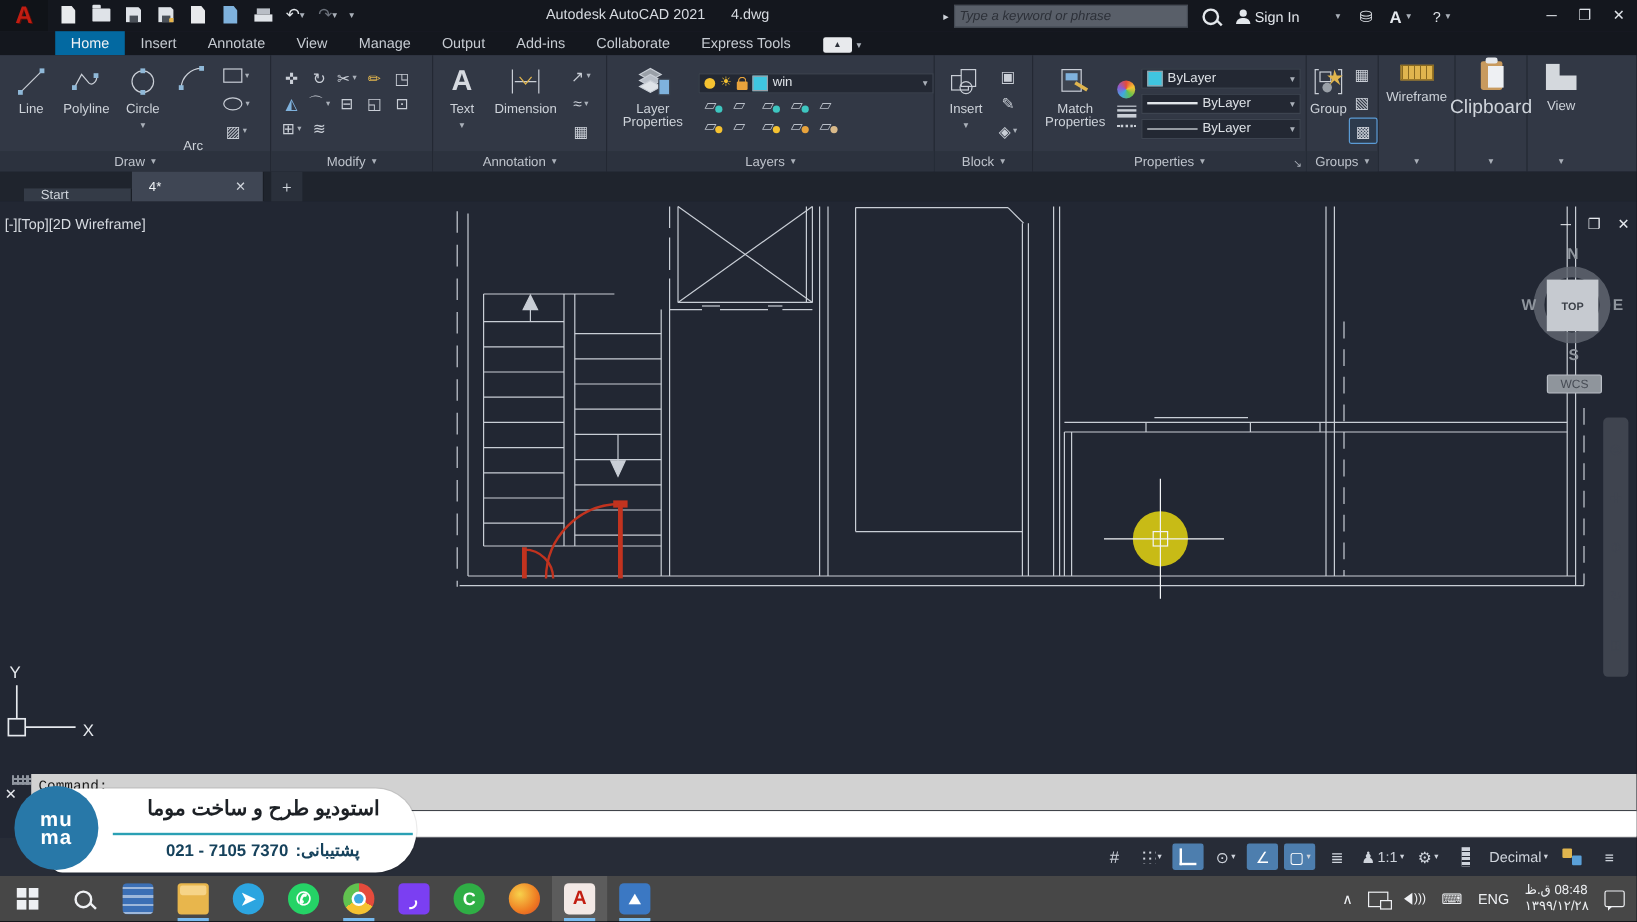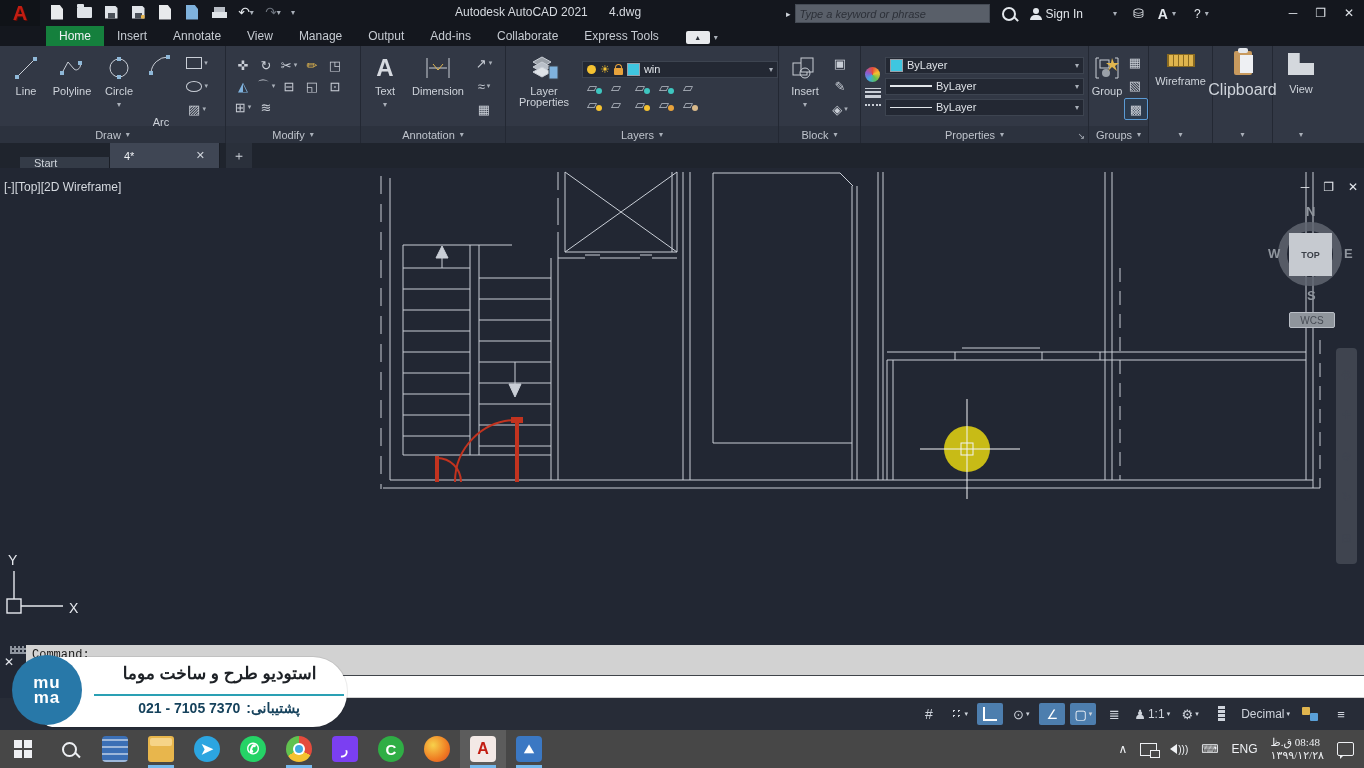--- a/index.html
+++ b/index.html
@@ -40,21 +40,21 @@
   .person:after{content:"";position:absolute;left:0;top:7px;width:12px;height:5px;border-radius:5px 5px 0 0;background:#e3e7ec;}
   .cart{font-size:13px;}
   .alogo-sm{font-weight:bold;font-size:14px;color:#e3e7ec;}
   .winbtns{position:absolute;right:4px;top:0;display:flex;height:26px;align-items:center;gap:18px;
        color:#dfe3e8;font-size:12px;padding-right:6px;}
 
   
   .tabrow{position:absolute;left:0;top:26px;width:1364px;height:20px;background:#14171e;display:flex;
        align-items:flex-end;padding-left:46px;box-sizing:border-box;}
   .rtab{padding:3px 13px;font-size:12px;color:#c6cbd2;cursor:default;}
-  .rtab.active{background:#15803d;color:#f0f2f5;}
+  .rtab.active{background:#0369a1;color:#f0f2f5;}
   .ribbon-toggle{margin-left:14px;margin-bottom:2px;display:flex;align-items:center;gap:4px;}
   .ribbon-toggle .box{width:24px;height:13px;background:#e8eaed;border-radius:2px;display:flex;
        align-items:center;justify-content:center;color:#2c313a;font-size:7px;}
 
   
   .ribbon{position:absolute;left:0;top:46px;width:1364px;height:97px;background:#323845;display:flex;}
   .panel{position:relative;height:97px;border-right:1px solid #232833;box-sizing:border-box;flex:none;}
   .panel-label{position:absolute;left:0;bottom:0;width:100%;height:17px;background:#2c323e;
        display:flex;align-items:center;justify-content:center;gap:5px;font-size:11px;color:#bfc4cc;text-align:center;}
   .pcontent{position:absolute;left:0;top:0;right:0;bottom:17px;display:flex;align-items:center;}
@@ -175,21 +175,21 @@
   .ic-cam{background:#2fae45;} .ic-ff{background:radial-gradient(circle at 35% 35%,#f7d14b,#ef7c22 60%,#d94a2a);}
   .ic-acad{background:#f3e9e6;color:#c21d12;font-size:16px;}
   .ic-photos{background:#3b78c3;font-size:12px;}
   .tray{position:absolute;right:0;top:730px;height:38px;display:flex;align-items:center;gap:13px;
        padding-right:10px;color:#eef0f3;font-size:12px;}
   .net-ico{width:15px;height:11px;border:1.5px solid #eef0f3;position:relative;}
   .net-ico:before{content:"";position:absolute;right:-4px;bottom:-3px;width:8px;height:6px;background:#474747;border:1.5px solid #eef0f3;}
   .spk{display:flex;align-items:center;gap:1px;}
   .spk .cone{width:0;height:0;border-top:5px solid transparent;border-bottom:5px solid transparent;border-right:7px solid #eef0f3;}
   .spk .wav{font-size:10px;}
-  .clock{display:flex;flex-direction:column;align-items:flex-end;font-size:11px;line-height:13px;direction:rtl;font-family:Liberation Serif, serif;}
+  .clock{display:flex;flex-direction:column;align-items:flex-end;font-size:11px;line-height:13px;direction:rtl;}
   .bubble{width:15px;height:12px;border:1.5px solid #eef0f3;border-radius:2px;position:relative;}
   .bubble:after{content:"";position:absolute;left:2px;bottom:-4px;border-left:4px solid #eef0f3;border-bottom:4px solid transparent;}
 
   
   .wm{position:absolute;left:12px;top:651px;width:345px;height:80px;z-index:50;}
   .wm-pill{position:absolute;left:30px;top:6px;width:305px;height:70px;background:#fff;
        border-radius:10px 34px 34px 10px;box-shadow:0 0 0 1px rgba(0,0,0,0.08);}
   .wm-circle{position:absolute;left:0px;top:4px;width:70px;height:70px;border-radius:50%;background:#2878a8;
        display:flex;flex-direction:column;align-items:center;justify-content:center;color:#fff;
        font-weight:bold;font-size:17px;line-height:15px;letter-spacing:1px;}
@@ -461,20 +461,30 @@
         </div>
       </div>
       <div class="panel-label">
         <span>Block</span>
         <span class="caret">▾</span>
       </div>
     </div>
 
     <div class="panel" style="width:228px;">
       <div class="pcontent" style="padding-left:4px;gap:4px;">
+        <div class="rbig" style="width:62px;">
+          <span class="icon28">
+            <svg width="28" height="26">
+                <rect x="3" y="3" width="16" height="18" stroke="#c9ced6" fill="#3d4450"></rect>
+                <rect x="6" y="6" width="10" height="6" fill="#7fb2dd"></rect>
+                <path d="M14 14 L24 20" stroke="#e0b54e" stroke-width="3"></path>
+              </svg>
+          </span>
+          <span class="lbl">Match Properties</span>
+        </div>
         <div class="smcol" style="gap:6px;">
           <span class="colorwheel"></span>
           <span class="lwbars">
               <div style="height:1px;"></div>
               <div style="height:2px;"></div>
               <div style="height:3px;"></div>
             </span>
           <span class="ltdots"></span>
         </div>
         <div class="smcol" style="flex:1;gap:4px;padding-right:4px;">

